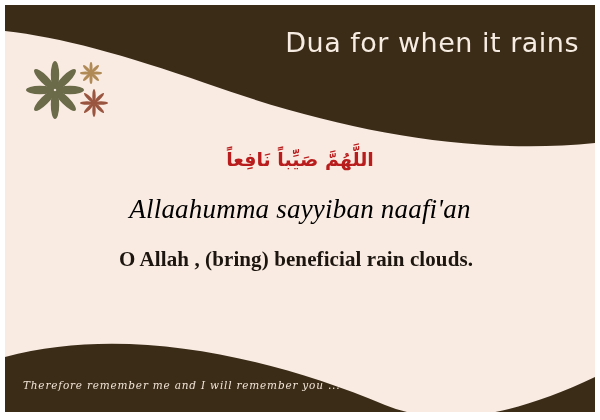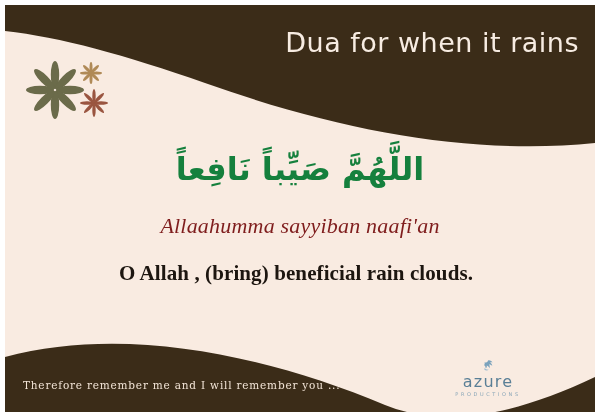--- a/index.html
+++ b/index.html
@@ -56,32 +56,32 @@
   .content{
     position:absolute;
     left:0;
     top:140px;
     width:590px;
     text-align:center;
   }
   .arabic{
     font-family:"DejaVu Sans","Liberation Sans",sans-serif;
     direction:rtl;
-    font-size:32px;
+    font-size:19px;
     font-weight:bold;
-    color:#15803d;
+    color:#b91c1c;
     line-height:1.5;
     margin:0 0 8px 0;
     padding:0 40px;
   }
   .translit{
     font-family:"Liberation Serif","DejaVu Serif",serif;
     font-style:italic;
-    font-size:22px;
-    color:#7f1d1d;
+    font-size:27px;
+    color:#000000;
     margin:20px 0 0 0;
     letter-spacing:0.2px;
   }
   .translation{
     font-family:"Liberation Serif","DejaVu Serif",serif;
     font-weight:bold;
     font-size:21px;
     color:#1d1610;
     margin:22px 8px 0 0;
     letter-spacing:0.1px;
@@ -89,20 +89,21 @@
 
   
   .footer-quote{
     position:absolute;
     left:18px;
     bottom:24px;
     width:340px;
   }
   .quote-line{
     font-family:"DejaVu Serif","Liberation Serif",serif;
+    font-style:italic;
     font-size:10.5px;
     color:#f2e4d6;
     letter-spacing:0.8px;
     white-space:nowrap;
   }
   .quote-ref{
     font-family:"DejaVu Sans","Liberation Sans",sans-serif;
     font-size:9.5px;
     font-weight:bold;
     color:#f2e4d6;
@@ -195,23 +196,15 @@
     <div class="content">
       <div class="arabic">اللَّهُمَّ صَيِّباً نَافِعاً</div>
       <div class="translit">Allaahumma sayyiban naafi'an</div>
       <div class="translation">O Allah , (bring) beneficial rain clouds.</div>
     </div>
 
     <div class="footer-quote">
       <div class="quote-line">Therefore remember me and I will remember you ...</div>
     </div>
 
-    <div class="brand">
-      <svg class="brand-mark" viewBox="0 0 16 14">
-        <path d="M8.4,1.2 C10.2,1.0 12.0,2.0 12.6,3.6 C11.8,3.2 10.8,3.2 10.2,3.8 C11.4,4.4 12.2,5.6 12.2,7.0 C11.4,6.0 10.2,5.4 9.0,5.6 C9.8,6.6 10.0,8.0 9.4,9.2 C9.0,7.8 8.0,6.8 6.8,6.4 C7.0,7.6 6.6,8.8 5.6,9.6 C5.8,8.2 5.2,6.8 4.0,6.0 C4.8,5.4 5.0,4.2 4.4,3.4 C5.6,3.8 7.0,3.4 7.6,2.4 C7.8,2.0 8.0,1.6 8.4,1.2 Z" fill="#7ba2bc"></path>
-        <path d="M4.2,9.0 C5.4,10.2 7.2,10.8 9.0,10.6 C7.8,11.6 6.0,11.8 4.6,11.0 Z" fill="#9bbad0"></path>
-      </svg>
-      <div class="brand-name">azure</div>
-      <div class="brand-sub">PRODUCTIONS</div>
-    </div>
 
   </div>
 </div>
 
 </body></html>

